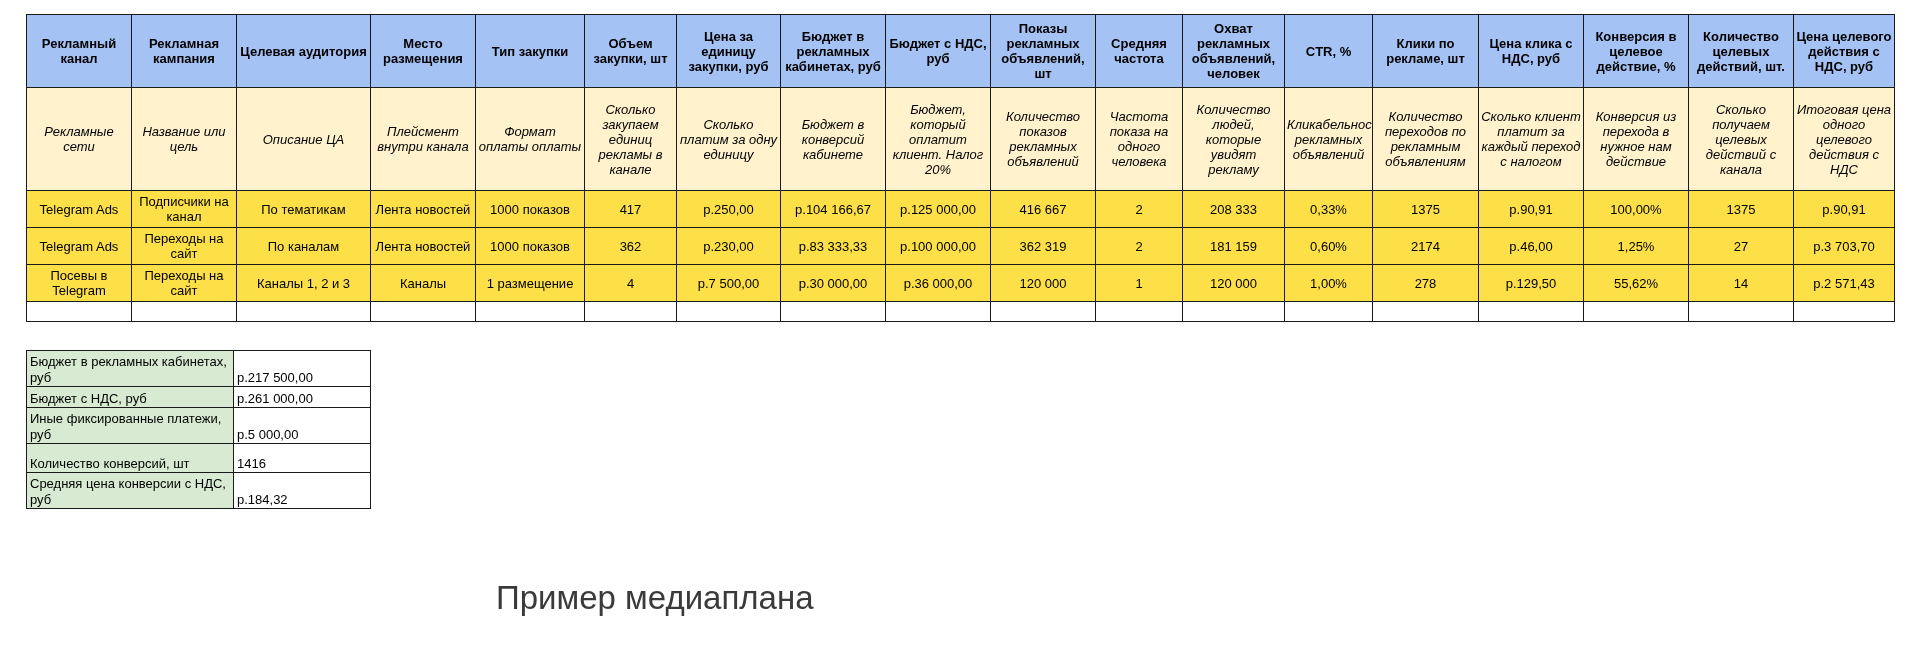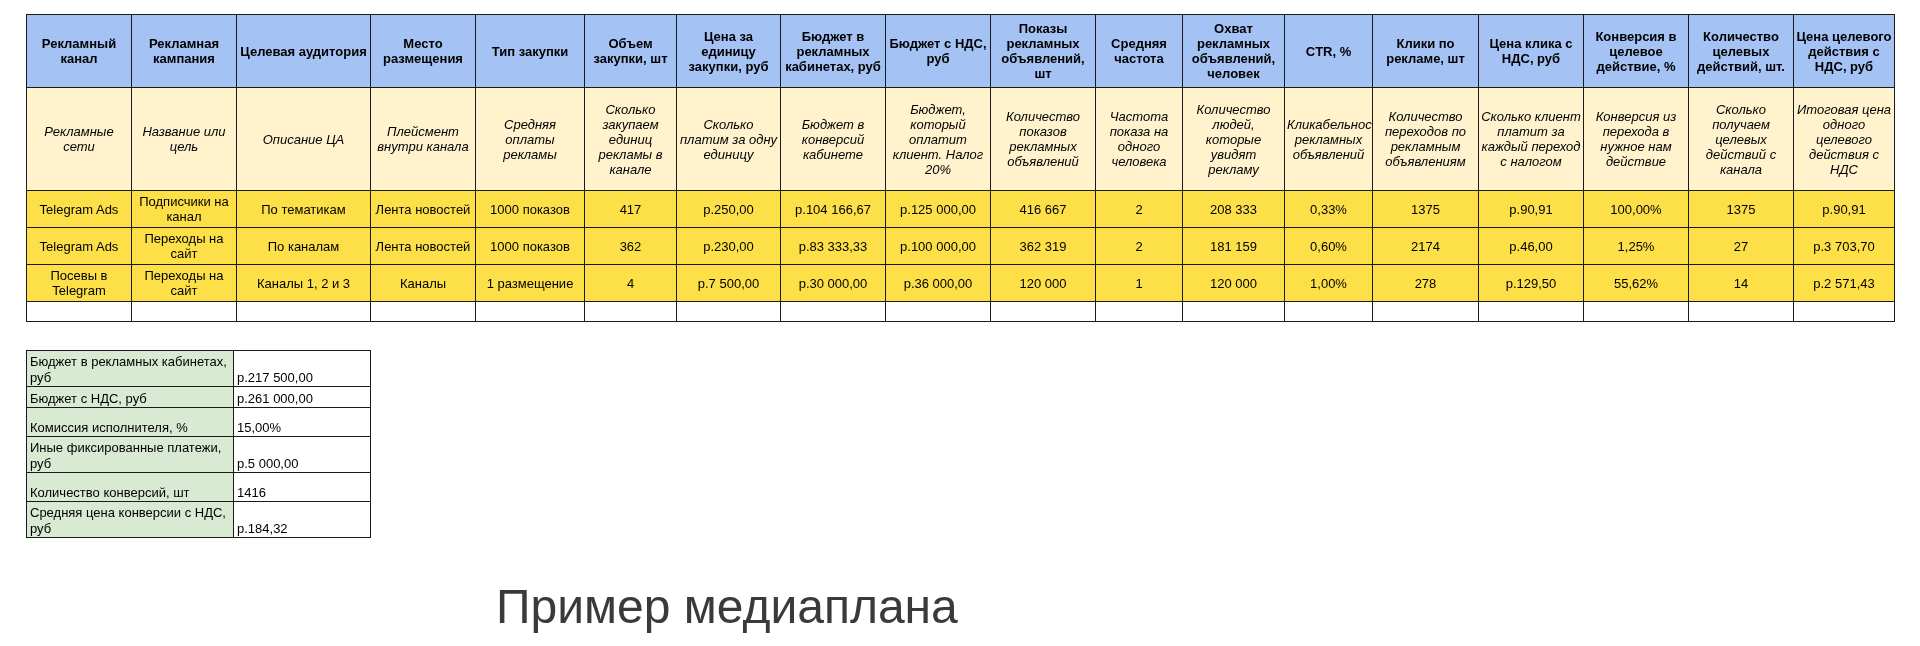--- a/index.html
+++ b/index.html
@@ -45,21 +45,21 @@
   }
   .summary-table td.s-value {
     background: #fff; text-align: left; vertical-align: bottom;
   }
   .summary-table tr.tall td { height: 35px; }
   .summary-table tr.short td { height: 20px; }
   .summary-table tr.mid td { height: 28px; }
 
   .page-title {
     position: absolute; left: 496px; top: 579px;
-    font-size: 48px; color: #3a3a3a; font-weight: normal;
+    font-size: 33px; color: #3a3a3a; font-weight: normal;
     white-space: nowrap;
   }
 </style>
 </head>
 <body>
 
 <table class="main-table">
   <colgroup>
     <col style="width:105px">
       <col style="width:105px">
@@ -101,21 +101,21 @@
       <th>Количество целевых действий, шт.</th>
       <th>Цена целевого действия с НДС, руб</th>
     </tr>
   </thead>
   <tbody>
     <tr class="desc-row">
       <td>Рекламные сети</td>
       <td>Название или цель</td>
       <td>Описание ЦА</td>
       <td>Плейсмент внутри канала</td>
-      <td>Средняя оплаты рекламы</td>
+      <td>Формат оплаты оплаты</td>
       <td>Сколько закупаем единиц рекламы в канале</td>
       <td>Сколько платим за одну единицу</td>
       <td>Бюджет в конверсий кабинете</td>
       <td>Бюджет, который оплатит клиент. Налог 20%</td>
       <td>Количество показов рекламных объявлений</td>
       <td>Частота показа на одного человека</td>
       <td>Количество людей, которые увидят рекламу</td>
       <td>Кликабельность рекламных объявлений</td>
       <td>Количество переходов по рекламным объявлениям</td>
       <td>Сколько клиент платит за каждый переход с налогом</td>
@@ -209,24 +209,20 @@
 <table class="summary-table">
   <tbody>
     <tr class="tall">
       <td class="s-label">Бюджет в рекламных кабинетах, руб</td>
       <td class="s-value">р.217 500,00</td>
     </tr>
     <tr class="short">
       <td class="s-label">Бюджет с НДС, руб</td>
       <td class="s-value">р.261 000,00</td>
     </tr>
-    <tr class="mid">
-      <td class="s-label">Комиссия исполнителя, %</td>
-      <td class="s-value">15,00%</td>
-    </tr>
     <tr class="tall">
       <td class="s-label">Иные фиксированные платежи, руб</td>
       <td class="s-value">р.5 000,00</td>
     </tr>
     <tr class="mid">
       <td class="s-label">Количество конверсий, шт</td>
       <td class="s-value">1416</td>
     </tr>
     <tr class="tall">
       <td class="s-label">Средняя цена конверсии с НДС, руб</td>

